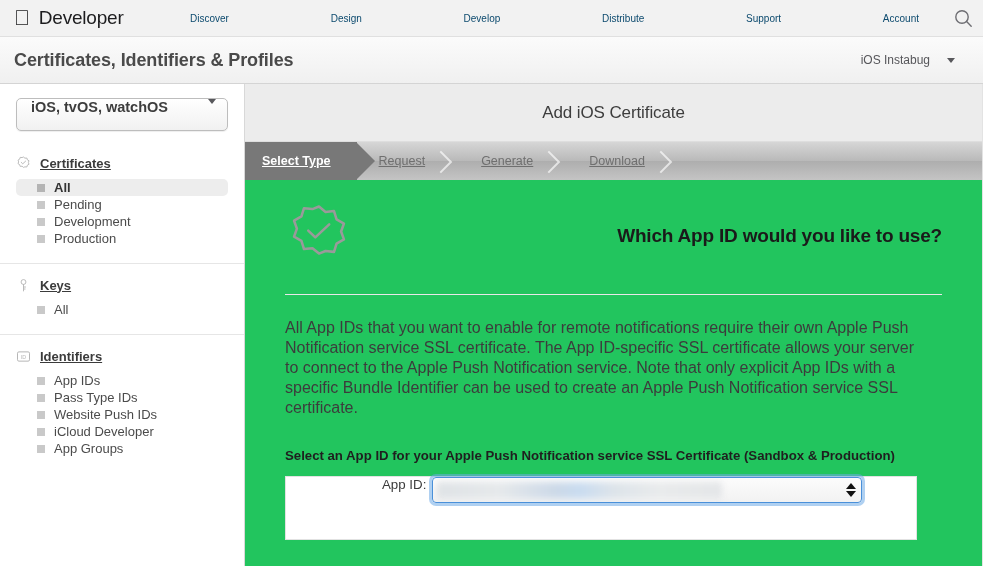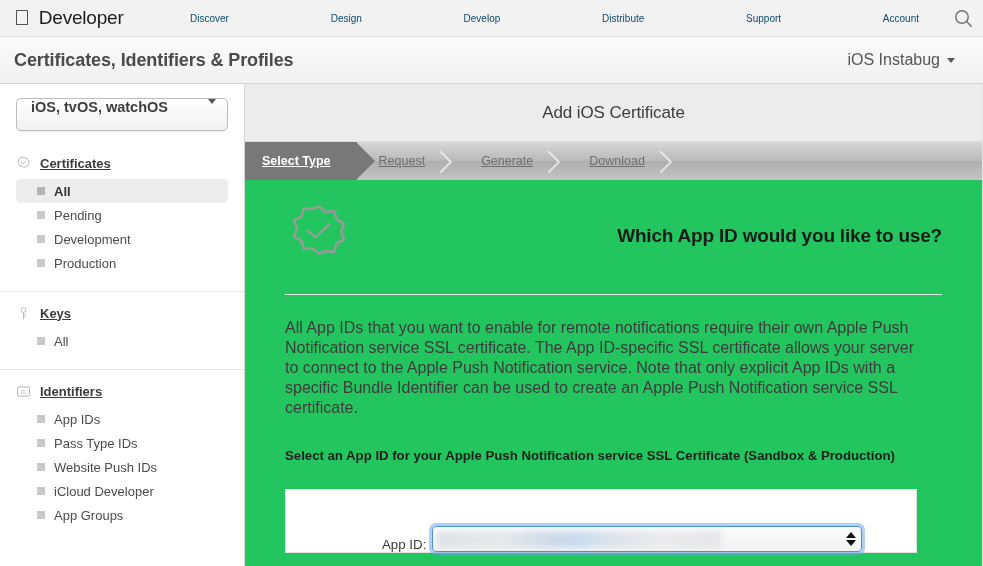--- a/index.html
+++ b/index.html
@@ -78,22 +78,22 @@
   }
   .subheader-title {
     font-size: 18px;
     font-weight: bold;
     color: #4a4a4a;
     letter-spacing: -0.1px;
   }
   .team-select {
     display: flex;
     align-items: center;
-    gap: 7px;
-    font-size: 16px;
+    gap: 17px;
+    font-size: 12px;
     color: #56565a;
     cursor: pointer;
     padding-right: 14px;
   }
   .caret-down {
     width: 0; height: 0;
     border-left: 4.5px solid transparent;
     border-right: 4.5px solid transparent;
     border-top: 5px solid #58585c;
   }
@@ -146,21 +146,21 @@
     font-size: 13px;
     font-weight: bold;
     color: #3b3b3b;
     text-decoration: underline;
   }
   .sb-icon { width: 15px; height: 15px; display: block; flex: 0 0 15px; }
   .sb-item {
     display: flex;
     align-items: center;
     gap: 9px;
-    height: 24px;
+    height: 17px;
     margin: 0 16px;
     padding-left: 21px;
     border-radius: 5px;
     cursor: pointer;
   }
   .sb-item.active { background: #ededed; }
   .sb-bullet {
     width: 8px; height: 8px;
     background: #c9c9c9;
     flex: 0 0 8px;
@@ -273,26 +273,26 @@
     padding-top: 23px;
     max-width: 630px;
   }
   .sub-head {
     font-size: 13.2px;
     font-weight: bold;
     color: #1f1f1f;
     padding-top: 30px;
   }
   .field-box {
-    margin-top: 26px;
+    margin-top: 13px;
     border: 1px solid #e2e2e2;
     background: #fff;
     height: 64px;
     display: flex;
-    align-items: flex-end;
+    align-items: flex-start;
     padding-left: 96px;
     max-width: 632px;
   }
   .field-label {
     font-size: 13.3px;
     color: #3c3c3c;
     margin-right: 6px;
     white-space: nowrap;
   }
   .select-wrap {

